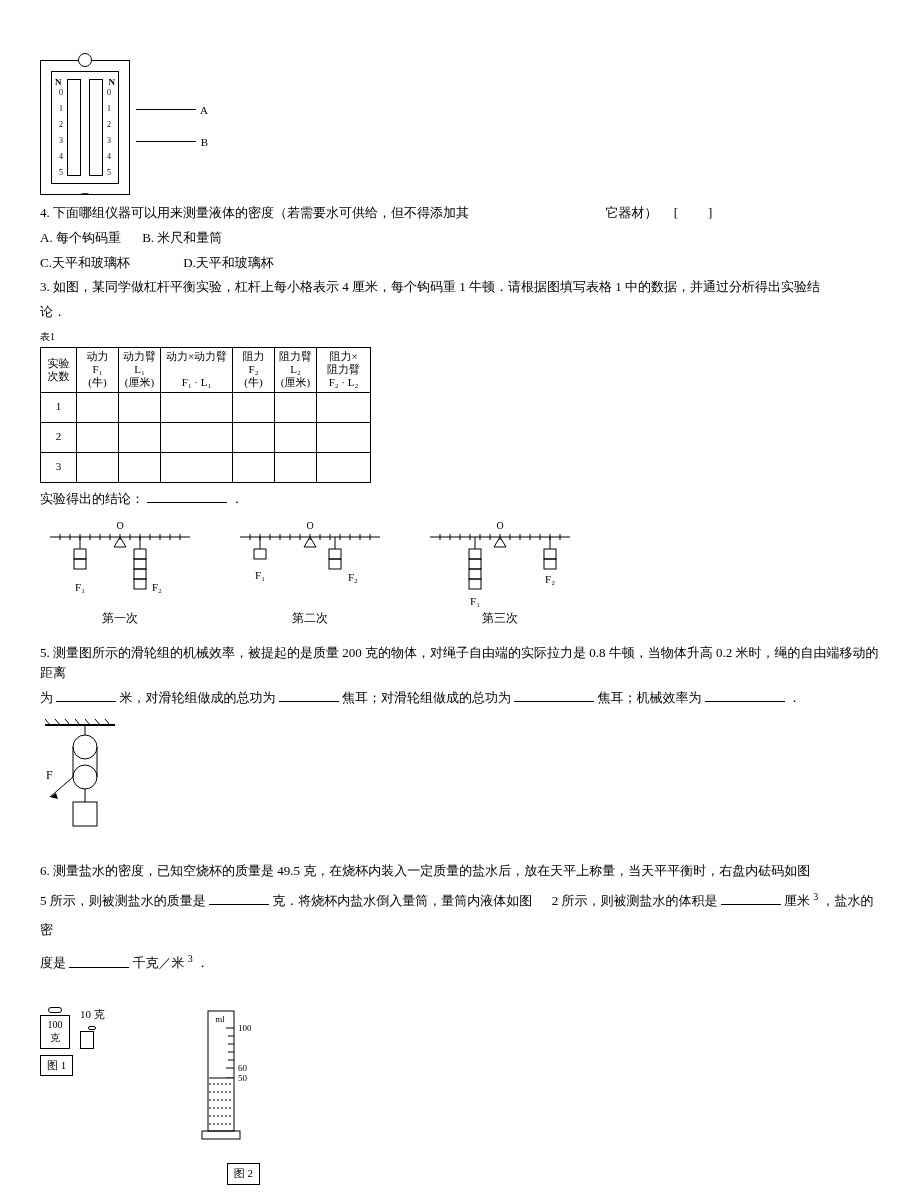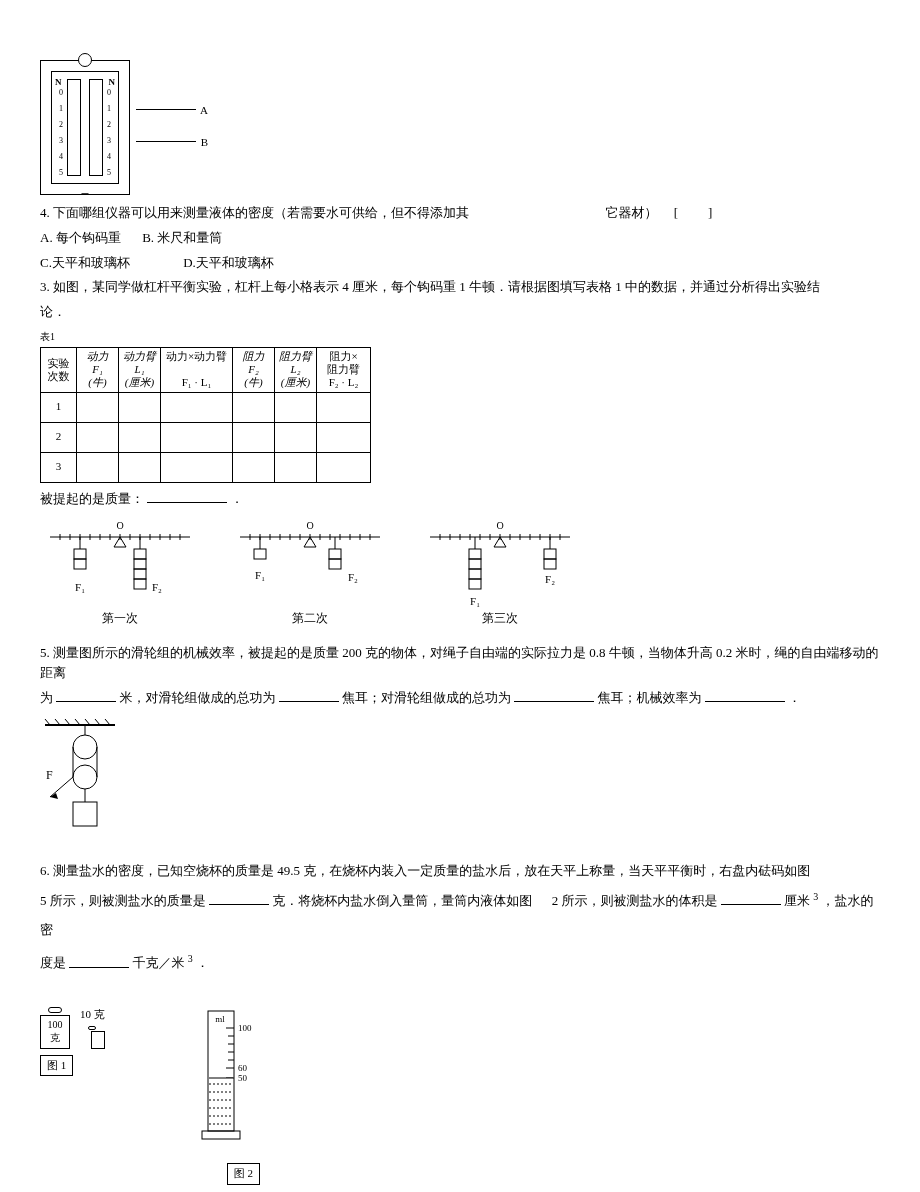--- a/index.html
+++ b/index.html
@@ -128,21 +128,21 @@
       text-align: center;
       vertical-align: middle;
     }
     table.experiment th { font-weight: normal; }
     table.experiment .head-row th {
       height: 32px;
       line-height: 1.2;
     }
     table.experiment .data-row td { height: 30px; }
     table.experiment .c-exp { width: 36px; }
-    table.experiment .c-sm { width: 42px; font-style: italic; }
+    table.experiment .c-sm { width: 42px; }
     table.experiment .c-mid { width: 72px; }
     table.experiment .c-last { width: 54px; }
 
     .lever-row {
       display: flex;
       gap: 30px;
       margin: 10px 0 14px 0;
     }
     .lever-block {
       text-align: center;
@@ -277,21 +277,21 @@
         <td></td>
         <td></td>
         <td></td>
         <td></td>
         <td></td>
   </tr>
 </tbody>
   </table>
 
 <p class="para">
-  <span>被提起的是质量：</span>
+  <span>实验得出的结论：</span>
   <span class="blank w80"></span>
   <span>．</span>
 </p>
 
 <div class="lever-row">
   <div class="lever-block">
     <svg class="lever-svg" width="160" height="90">
       <text x="80" y="10" font-size="10" text-anchor="middle">O</text>
       <line x1="10" y1="18" x2="150" y2="18" stroke="#000"></line>
       <g stroke="#000">
@@ -440,21 +440,21 @@
 </p>
 
 <div class="density-figures">
   <div class="fig1">
     <div style="display:flex;align-items:flex-end;gap:10px;">
       <div>
         <div style="width:14px;height:6px;border:1px solid #000;border-radius:3px;margin:0 auto 2px"></div>
         <div class="weight-box" style="width:30px;height:34px;white-space:pre-line;line-height:1.3;padding-top:2px">100
 克</div>
       </div>
-      <div style="text-align:right">
+      <div style="text-align:left">
         <div style="font-size:11px;margin-bottom:2px">10 克</div>
         <div style="width:8px;height:4px;border:1px solid #000;border-radius:2px;margin:0 auto 1px"></div>
         <div class="weight-box" style="width:14px;height:18px"></div>
       </div>
     </div>
     <div style="border:1px solid #000;display:inline-block;padding:1px 6px;margin-top:6px">图 1</div>
   </div>
 
   <div class="fig2">
     <svg width="70" height="150">

